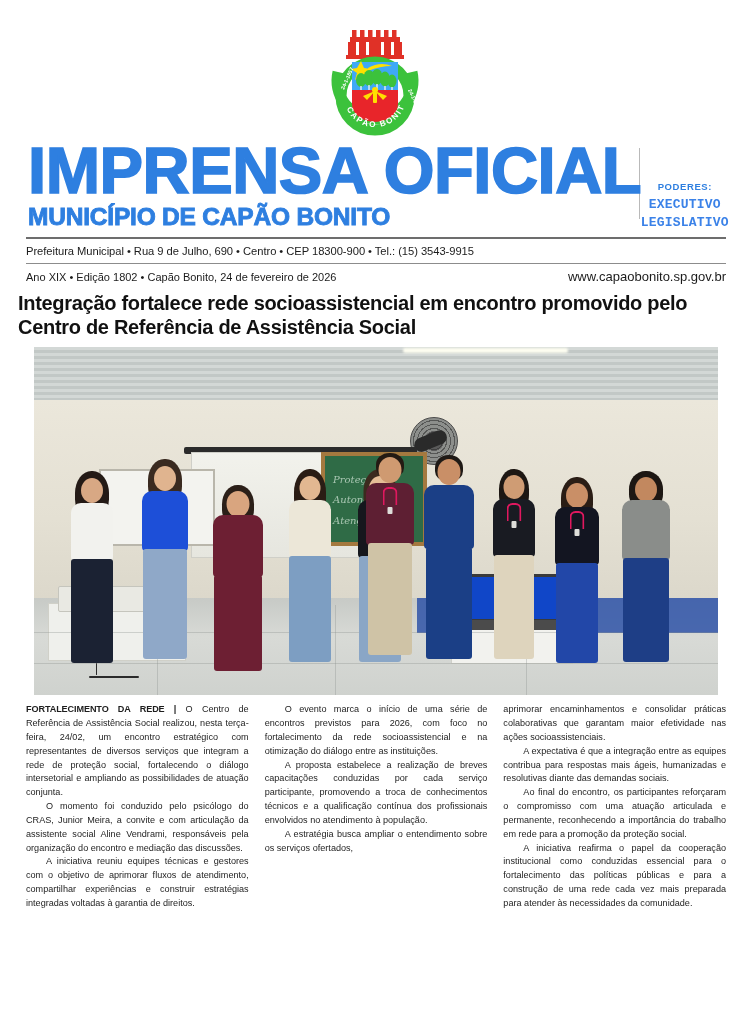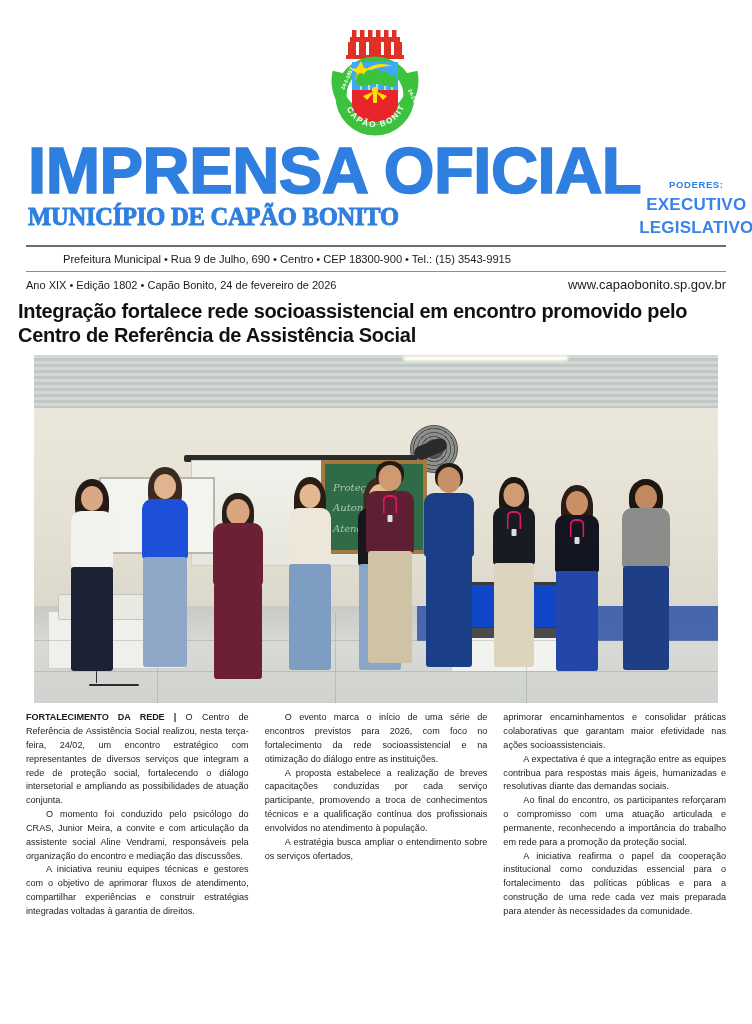--- a/index.html
+++ b/index.html
@@ -32,57 +32,57 @@
     line-height:0.92;
     letter-spacing:-0.5px;
     color:#2E7FE0;
     transform:scaleX(1.02);
     transform-origin:left center;
     white-space:nowrap;
     margin:0;
     -webkit-text-stroke:1.6px #2E7FE0;
   }
   .mast-sub{
-    font-family:Liberation Serif, serif;
+    font-family:Liberation Sans, sans-serif;
     font-weight:700;
     font-size:24.5px;
     line-height:1;
     letter-spacing:-0.2px;
     color:#2E7FE0;
-    margin:4px 0 12px 0;
+    margin:4px 0 4px 0;
     white-space:nowrap;
     -webkit-text-stroke:0.9px #2E7FE0;
   }
   .mast-divider{
     width:1px;align-self:stretch;background:#b9b9b9;
     margin:6px 0 14px 0;
   }
   .mast-right{
     width:168px;
     text-align:center;
     padding-top:18px;
     box-sizing:border-box;
   }
   .poderes-label{
     font-size:9.5px;font-weight:700;color:#2E7FE0;letter-spacing:0.6px;
     margin:0 0 5px 0;
   }
   .poderes-item{
-    font-size:17px;font-weight:700;color:#3B82E8;letter-spacing:0.2px;
+    font-size:13px;font-weight:700;color:#3B82E8;letter-spacing:0.2px;
     margin:0 0 3px 0;
+    font-family:Liberation Mono, monospace;
   }
 
   
   .rule-thick{height:2px;background:#6d6d6d;margin:4px 26px 0 26px;}
   .rule-thin{height:1px;background:#8c8c8c;margin:0 26px;}
   .addr-line{
     font-size:11.2px;color:#1b1b1b;
     padding:6px 28px 6px 26px;
     letter-spacing:-0.05px;
-    margin-left:37px;
   }
   .edition-row{
     display:flex;justify-content:space-between;align-items:baseline;
     padding:5px 26px 2px 26px;
     font-size:11px;color:#1b1b1b;
   }
   .edition-url{font-size:13px;color:#1b1b1b;}
 
   
   .headline{

